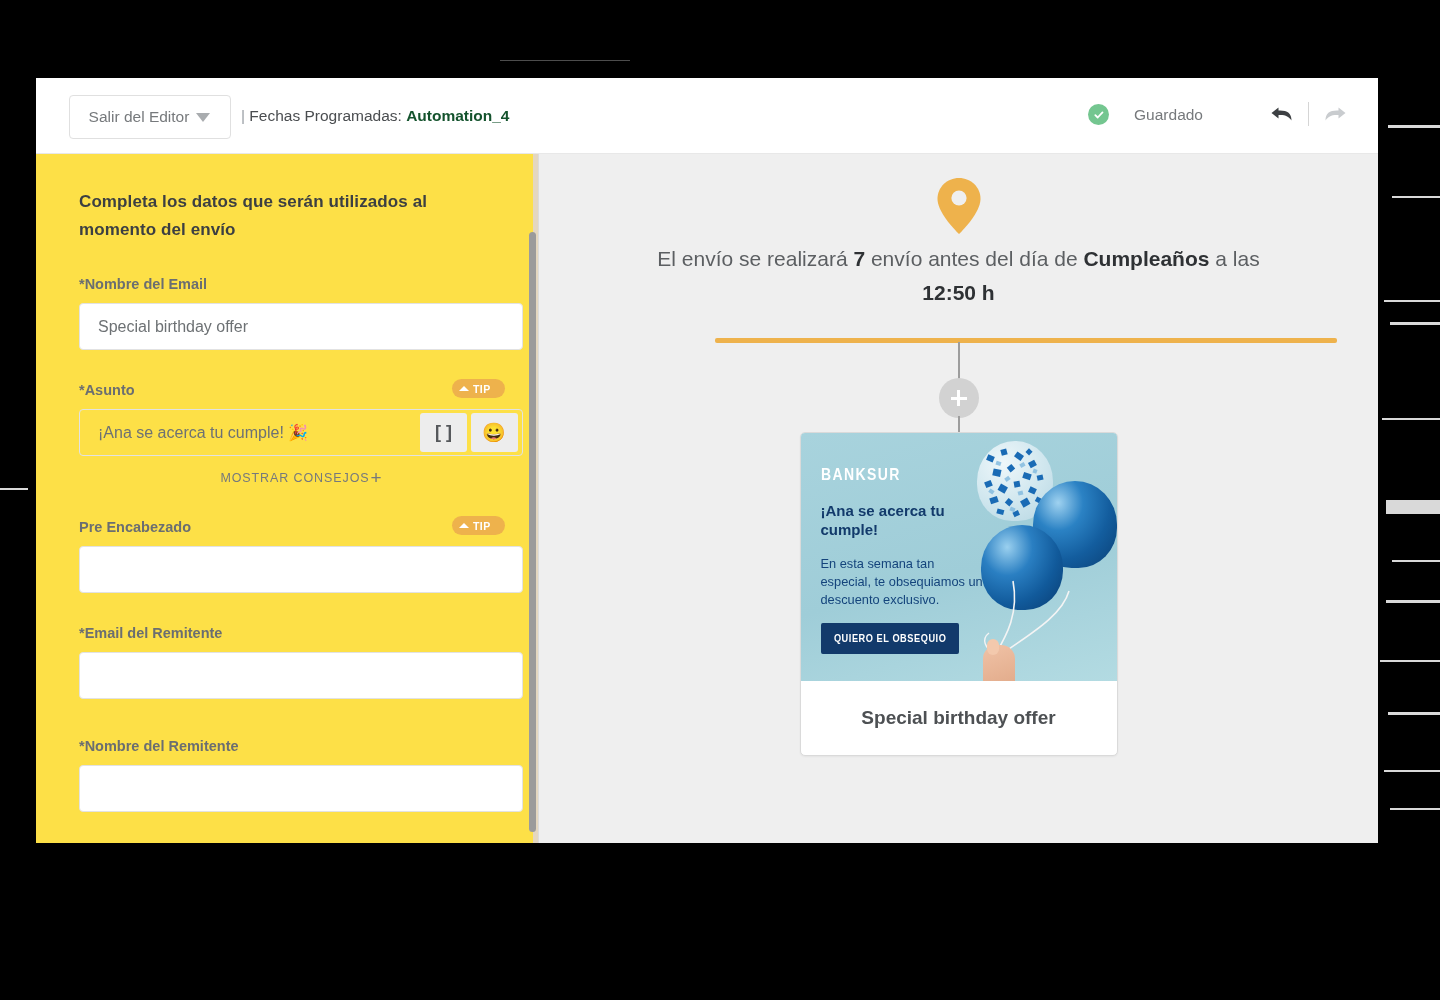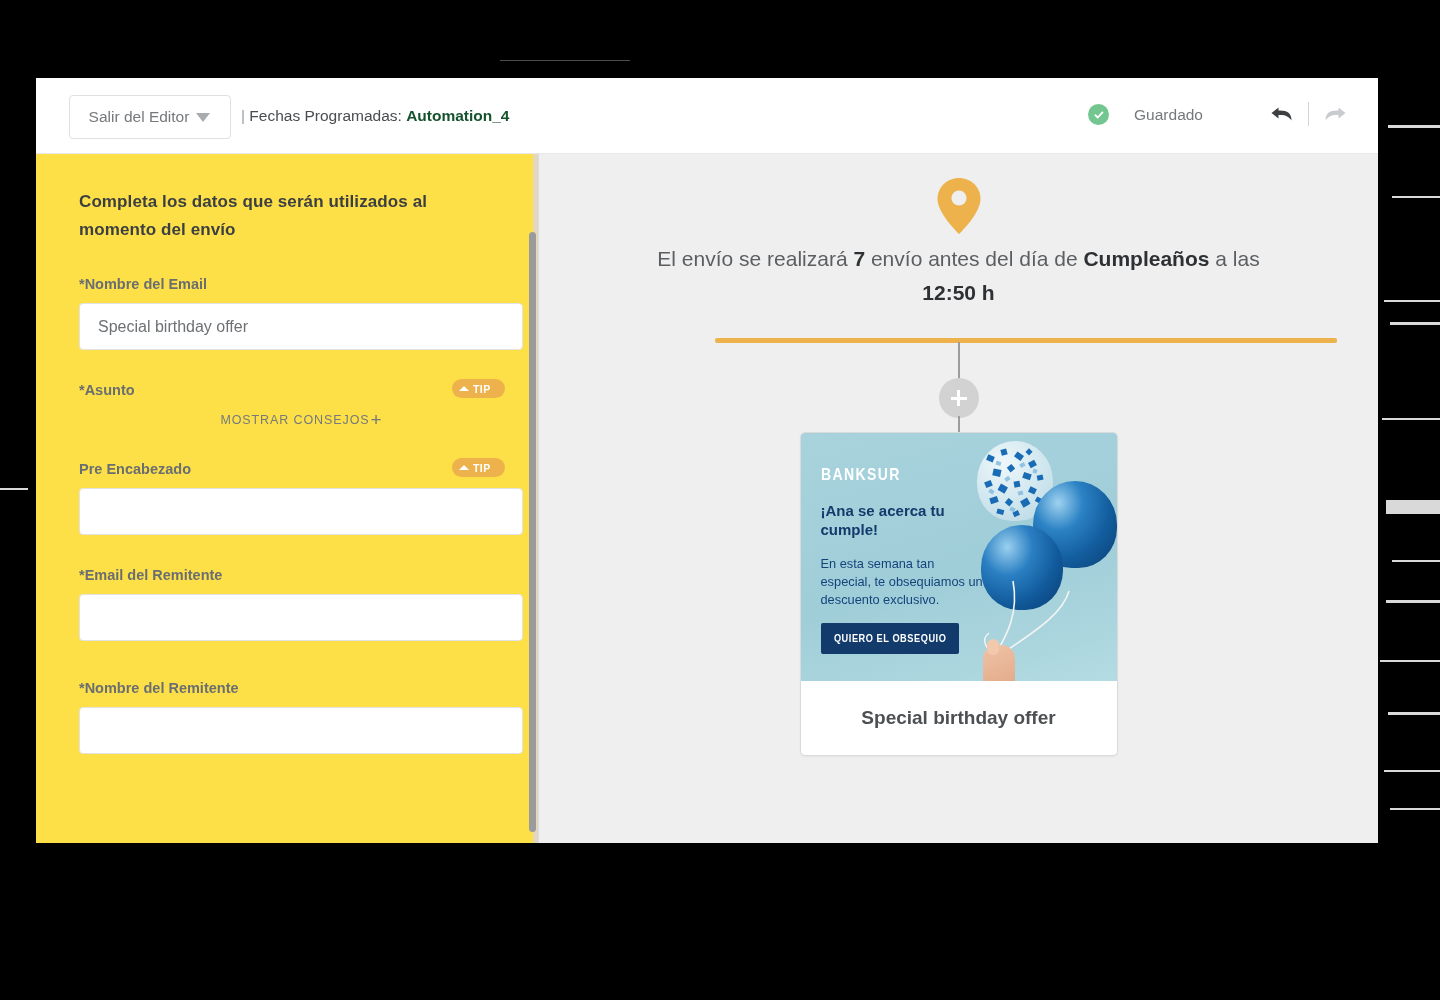--- a/index.html
+++ b/index.html
@@ -345,20 +345,25 @@
           <input class="text-input" value="Special birthday offer" style="">
         </div>
 
         <div class="field">
           <div class="field-label-row">
             <span class="field-label">*Asunto</span>
             <span class="tip-badge">
               <span class="chev"></span>
               <span class="tip-text">TIP</span>
             </span>
+          </div>
+          <div class="subject-wrap">
+            <span class="subject-val">¡Ana se acerca tu cumple! 🎉</span>
+            <span class="subj-btn">[ ]</span>
+            <span class="subj-btn emoji">😀</span>
           </div>
           <div id="show-tips">
             <span class="lbl">MOSTRAR CONSEJOS</span>
             <span class="plus">+</span>
           </div>
         </div>
 
         <div class="field">
           <div class="field-label-row">
             <span class="field-label">Pre Encabezado</span>

